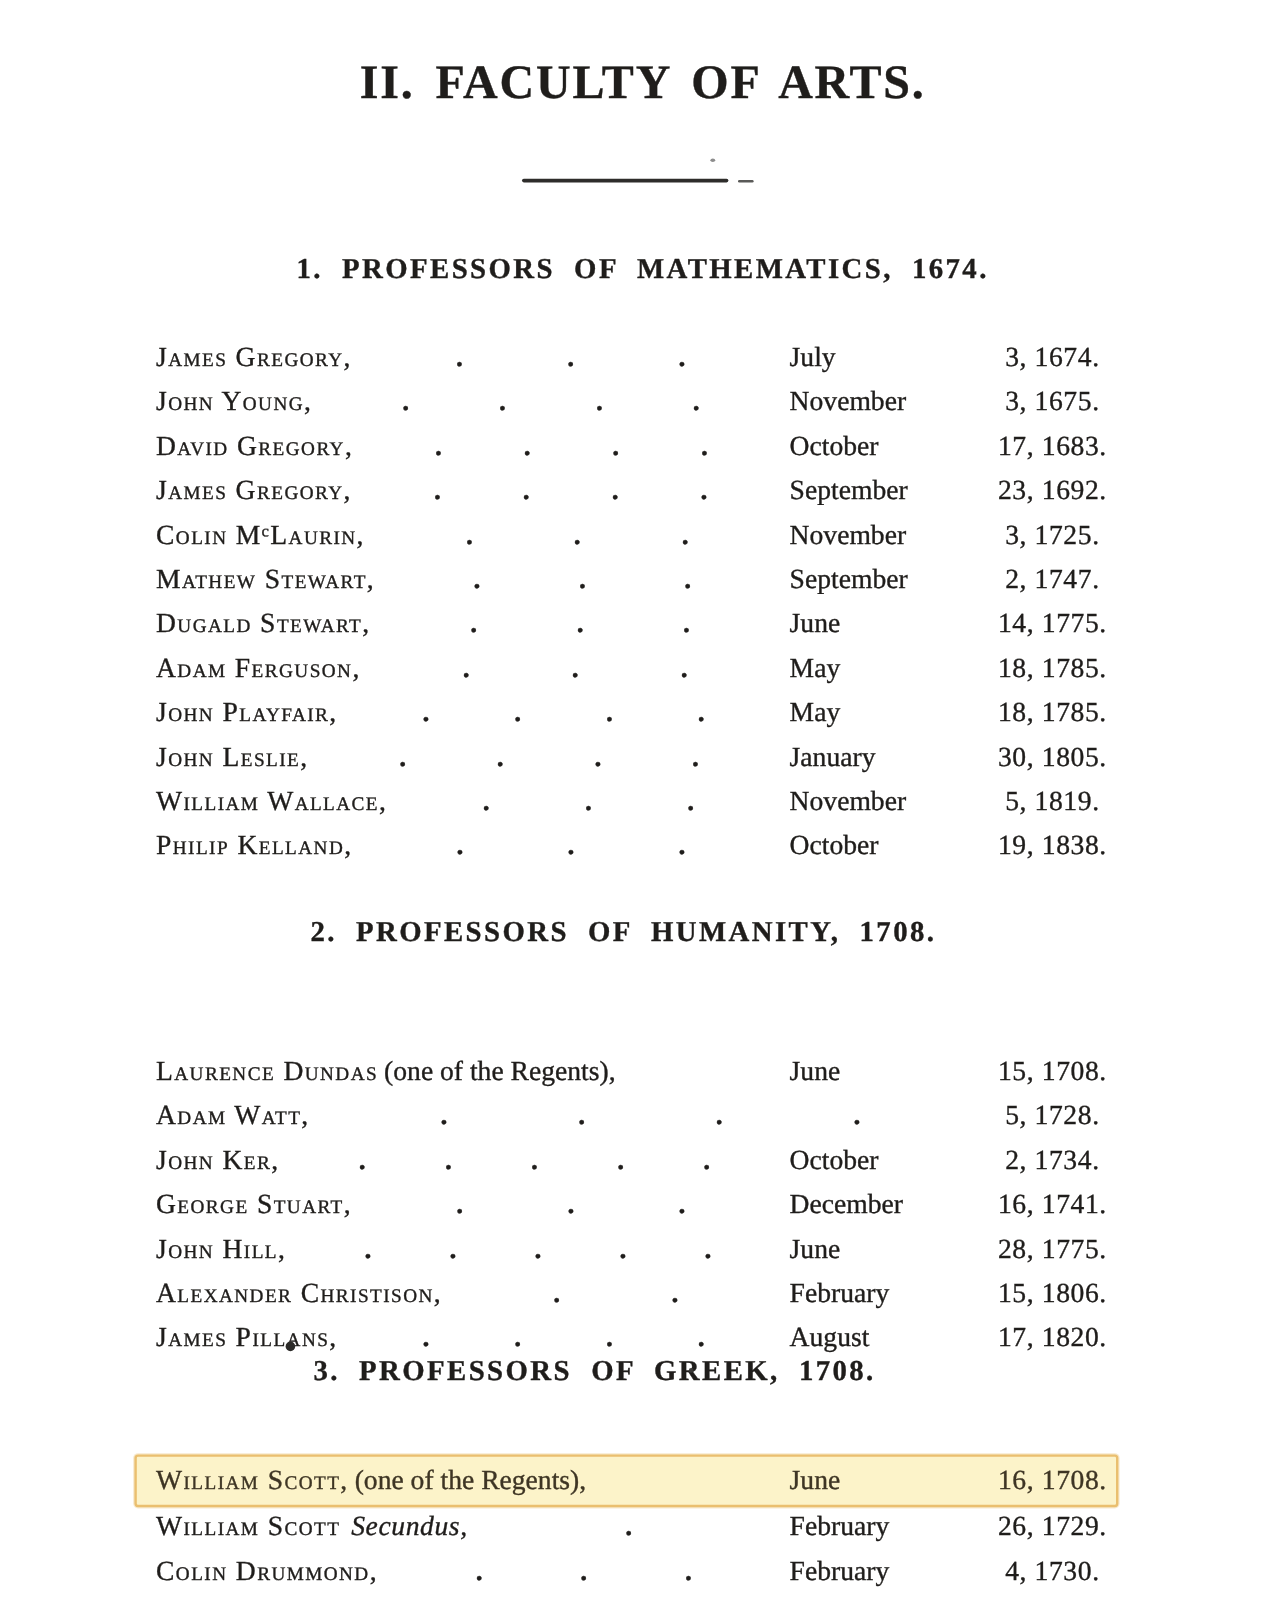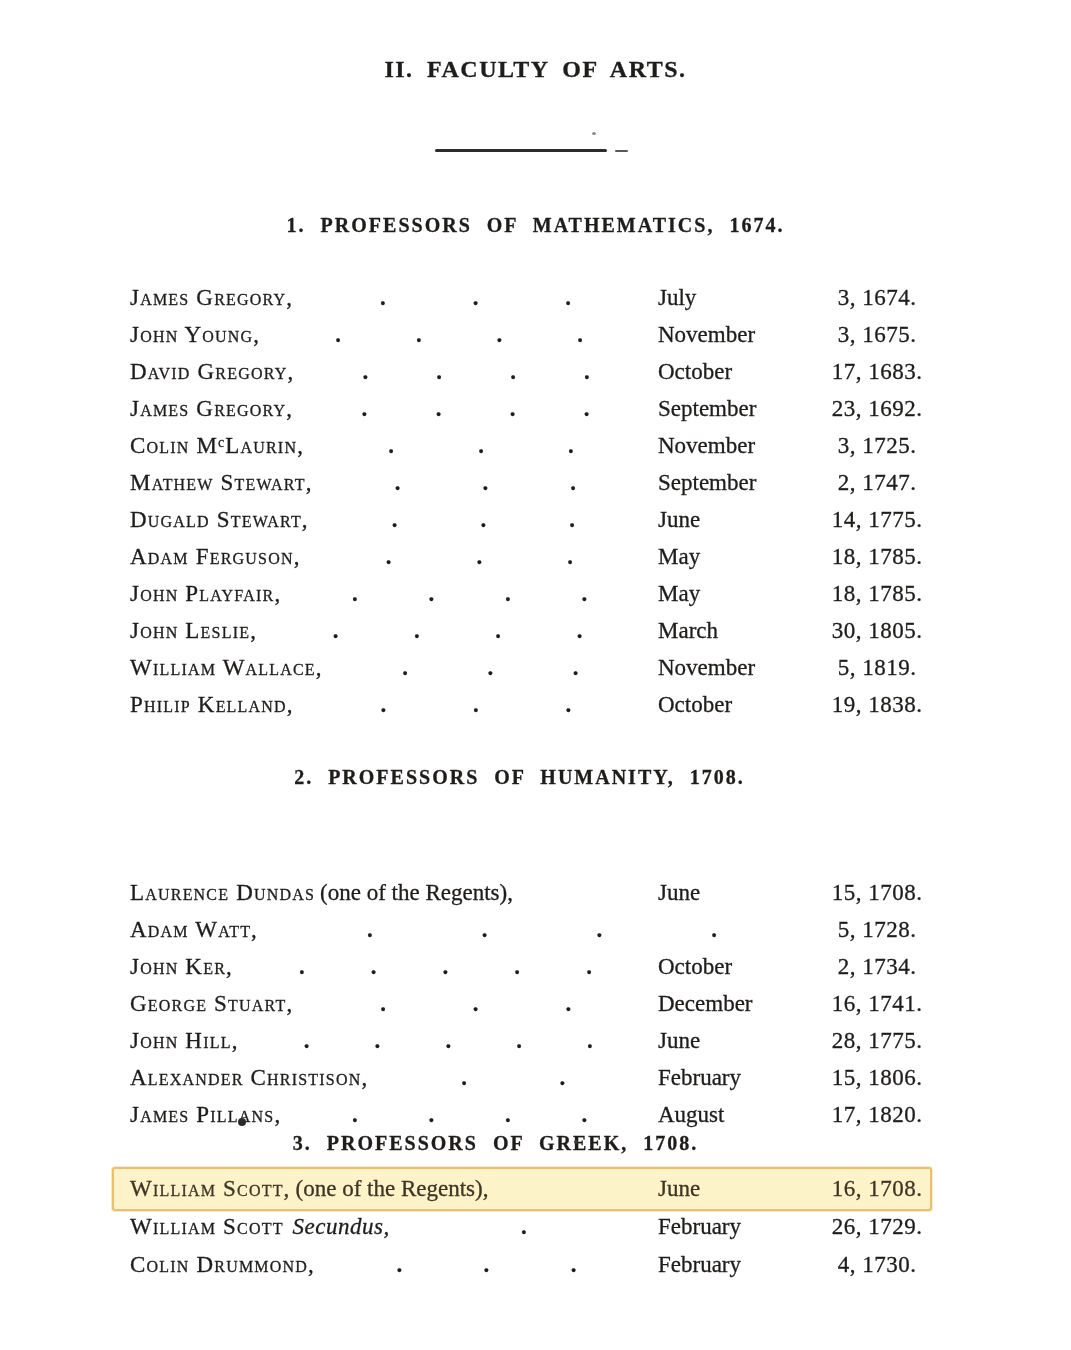--- a/index.html
+++ b/index.html
@@ -10,48 +10,48 @@
     overflow:hidden;
     font-family:"Liberation Serif","DejaVu Serif",serif;
     color:var(--ink,#1f1d1b);
     -webkit-text-stroke:0.3px;
   }
 
   
   .title {
     position:absolute; top:47px; left:0; width:100%; margin:0;
     text-align:center;
-    font-size:24px; font-weight:bold;
+    font-size:40px; font-weight:bold;
     letter-spacing:1.5px; word-spacing:6px;
     line-height:44px;
   }
   .section-heading {
     position:absolute; left:0; width:100%; margin:0;
     box-sizing:border-box;
     text-align:center;
-    font-size:20px; font-weight:bold;
+    font-size:24px; font-weight:bold;
     letter-spacing:2px; word-spacing:8px;
     line-height:34px;
   }
   #heading-1 { top:208px; }
   #heading-2 { top:760px; padding-right:80px;margin-left:24px; }
   #heading-3 { top:1126px; padding-right:80px; }
 
   
   .divider-dot  { position:absolute; left:592px; top:132px; width:4px;  height:3px; background:#8d8d8d; border-radius:50%; }
   .divider-line { position:absolute; left:435px; top:149px; width:172px; height:3px; background:#2e2d2b; border-radius:2px; }
   .divider-tick { position:absolute; left:615px; top:150px; width:13px; height:2px; background:#5a5a58; border-radius:1px; }
   .ink-dot-a    { position:absolute; left:238px; top:1118px; width:8px; height:8px; background:#2b2a28; border-radius:50%; }
   .greek-dot    { position:absolute; left:574px; top:1140px; width:4px; height:4px; background:#3a3937; border-radius:50%; }
 
   
   .table { position:absolute; left:130px; width:798px; }
   #table-1 { top:279px; }
   #table-2 { top:874px; }
-  #table-3 { top:1170px; }
+  #table-3 { top:1215px; }
 
   .row {
     display:flex;
     height:37px; line-height:37px;
     font-size:23px;
     white-space:pre;
   }
   #table-3 .row { height:38px; line-height:38px; }
 
   .name   { flex:none; font-variant:small-caps; letter-spacing:1.2px; }
@@ -91,21 +91,21 @@
   <div id="table-1" class="table">
       <div class="row"><span class="name">James Gregory,</span><span class="leader"><span class="">.</span><span class="">.</span><span class="">.</span></span><span class="month">July</span><span class="day-year">3, 1674.</span></div>
       <div class="row"><span class="name">John Young,</span><span class="leader"><span class="">.</span><span class="">.</span><span class="">.</span><span class="">.</span></span><span class="month">November</span><span class="day-year">3, 1675.</span></div>
       <div class="row"><span class="name">David Gregory,</span><span class="leader"><span class="">.</span><span class="">.</span><span class="">.</span><span class="">.</span></span><span class="month">October</span><span class="day-year">17, 1683.</span></div>
       <div class="row"><span class="name">James Gregory,</span><span class="leader"><span class="">.</span><span class="">.</span><span class="">.</span><span class="">.</span></span><span class="month">September</span><span class="day-year">23, 1692.</span></div>
       <div class="row"><span class="name">Colin MᶜLaurin,</span><span class="leader"><span class="">.</span><span class="">.</span><span class="">.</span></span><span class="month">November</span><span class="day-year">3, 1725.</span></div>
       <div class="row"><span class="name">Mathew Stewart,</span><span class="leader"><span class="">.</span><span class="">.</span><span class="">.</span></span><span class="month">September</span><span class="day-year">2, 1747.</span></div>
       <div class="row"><span class="name">Dugald Stewart,</span><span class="leader"><span class="">.</span><span class="">.</span><span class="">.</span></span><span class="month">June</span><span class="day-year">14, 1775.</span></div>
       <div class="row"><span class="name">Adam Ferguson,</span><span class="leader"><span class="">.</span><span class="">.</span><span class="">.</span></span><span class="month">May</span><span class="day-year">18, 1785.</span></div>
       <div class="row"><span class="name">John Playfair,</span><span class="leader"><span class="">.</span><span class="">.</span><span class="">.</span><span class="">.</span></span><span class="month">May</span><span class="day-year">18, 1785.</span></div>
-      <div class="row"><span class="name">John Leslie,</span><span class="leader"><span class="">.</span><span class="">.</span><span class="">.</span><span class="">.</span></span><span class="month">March</span><span class="day-year">30, 1805.</span></div>
+      <div class="row"><span class="name">John Leslie,</span><span class="leader"><span class="">.</span><span class="">.</span><span class="">.</span><span class="">.</span></span><span class="month">January</span><span class="day-year">30, 1805.</span></div>
       <div class="row"><span class="name">William Wallace,</span><span class="leader"><span class="">.</span><span class="">.</span><span class="">.</span></span><span class="month">November</span><span class="day-year">5, 1819.</span></div>
       <div class="row"><span class="name">Philip Kelland,</span><span class="leader"><span class="">.</span><span class="">.</span><span class="">.</span></span><span class="month">October</span><span class="day-year">19, 1838.</span></div>
     </div>
 
   <h2 id="heading-2" class="section-heading">2. PROFESSORS OF HUMANITY, 1708.</h2>
   <div id="table-2" class="table">
       <div class="row"><span class="name">Laurence Dundas</span><span class="suffix">(one of the Regents),</span><span class="leader"></span><span class="month">June</span><span class="day-year">15, 1708.</span></div>
       <div class="row"><span class="name">Adam Watt,</span><span class="leader"><span class="">.</span><span class="">.</span><span class="">.</span><span class="">.</span></span><span class="day-year">5, 1728.</span></div>
       <div class="row"><span class="name">John Ker,</span><span class="leader"><span class="">.</span><span class="">.</span><span class="">.</span><span class="">.</span><span class="">.</span></span><span class="month">October</span><span class="day-year">2, 1734.</span></div>
       <div class="row"><span class="name">George Stuart,</span><span class="leader"><span class="">.</span><span class="">.</span><span class="">.</span></span><span class="month">December</span><span class="day-year">16, 1741.</span></div>

